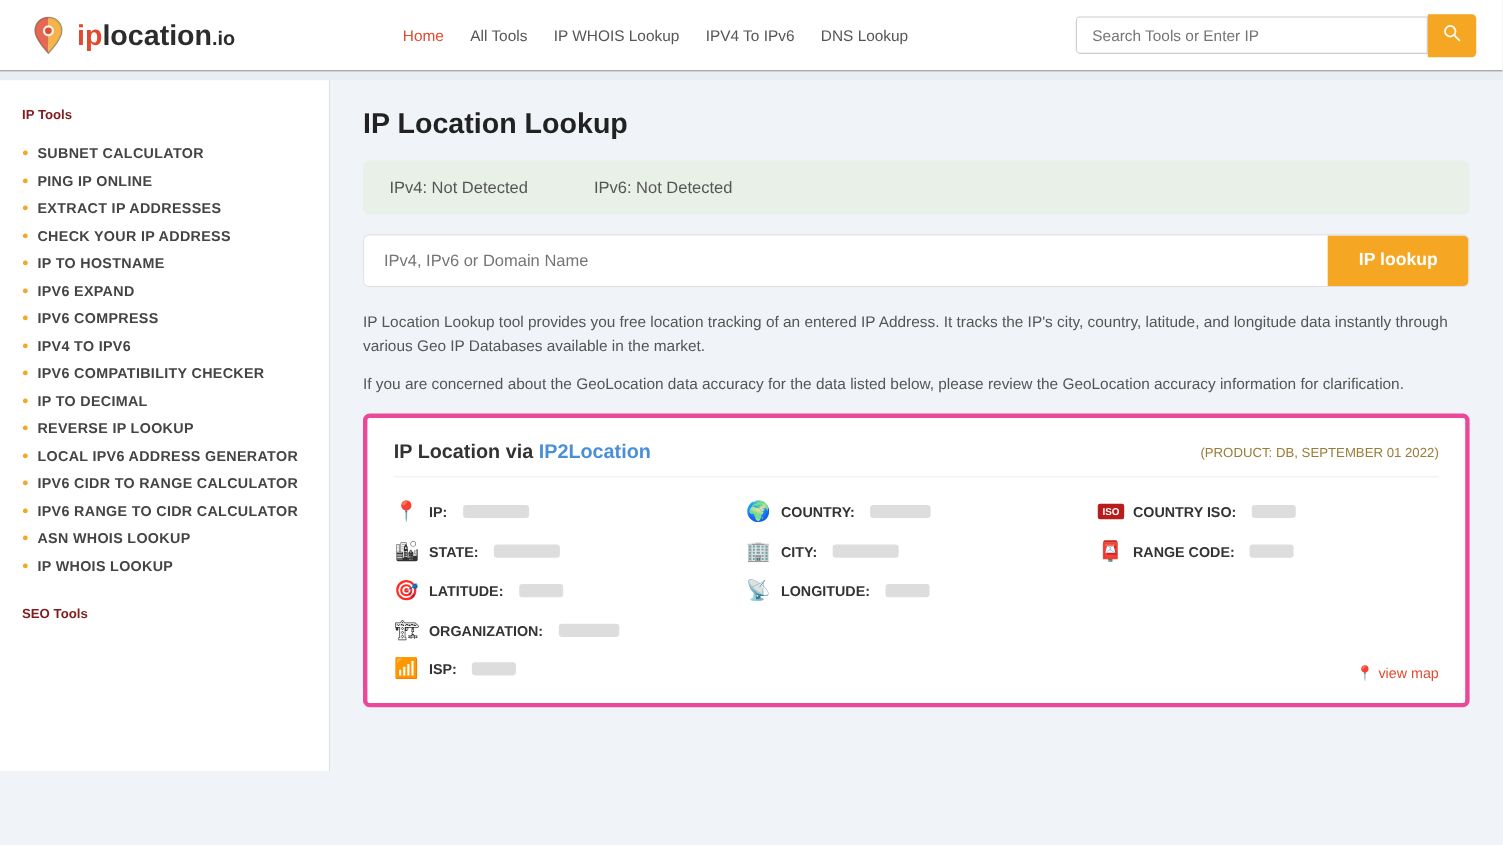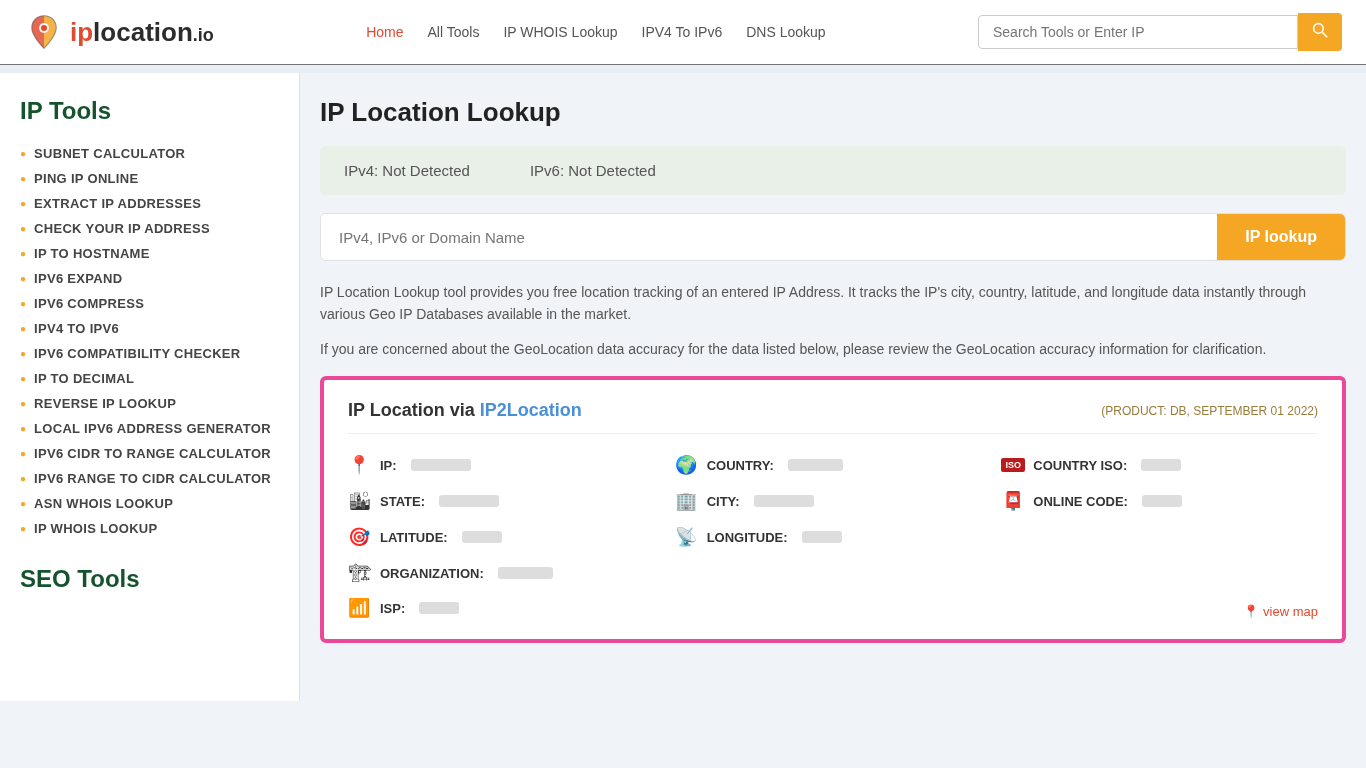--- a/index.html
+++ b/index.html
@@ -75,23 +75,23 @@
 
     
     .sidebar {
       width: 300px;
       background: #fff;
       border-right: 1px solid #e0e0e0;
       padding: 24px 20px;
       flex-shrink: 0;
     }
     .sidebar-section-title {
-      font-size: 24px;
+      font-size: 12px;
       font-weight: 700;
-      color: #14532d;
+      color: #7f1d1d;
       margin-bottom: 16px;
     }
     .sidebar-list {
       list-style: none;
       margin-bottom: 24px;
     }
     .sidebar-list li {
       padding: 5px 0;
       display: flex;
       align-items: center;
@@ -107,21 +107,21 @@
       text-decoration: none;
       color: #444;
       font-size: 13px;
       font-weight: 600;
       letter-spacing: 0.3px;
     }
 
     
     .main {
       flex: 1;
-      padding: 24px 20px;
+      padding: 24px 30px;
       background: #f0f4f8;
     }
     .page-title {
       font-size: 26px;
       font-weight: 700;
       color: #222;
       margin-bottom: 18px;
     }
 
     
@@ -392,21 +392,21 @@
           <span class="result-label">STATE:</span>
           <span class="result-value"></span>
         </div>
         <div class="result-item">
           <span class="result-icon">🏢</span>
           <span class="result-label">CITY:</span>
           <span class="result-value"></span>
         </div>
         <div class="result-item">
           <span class="result-icon">📮</span>
-          <span class="result-label">ONLINE CODE:</span>
+          <span class="result-label">RANGE CODE:</span>
           <span class="result-value short"></span>
         </div>
 
         <div class="result-item">
           <span class="result-icon">🎯</span>
           <span class="result-label">LATITUDE:</span>
           <span class="result-value short"></span>
         </div>
         <div class="result-item">
           <span class="result-icon">📡</span>

